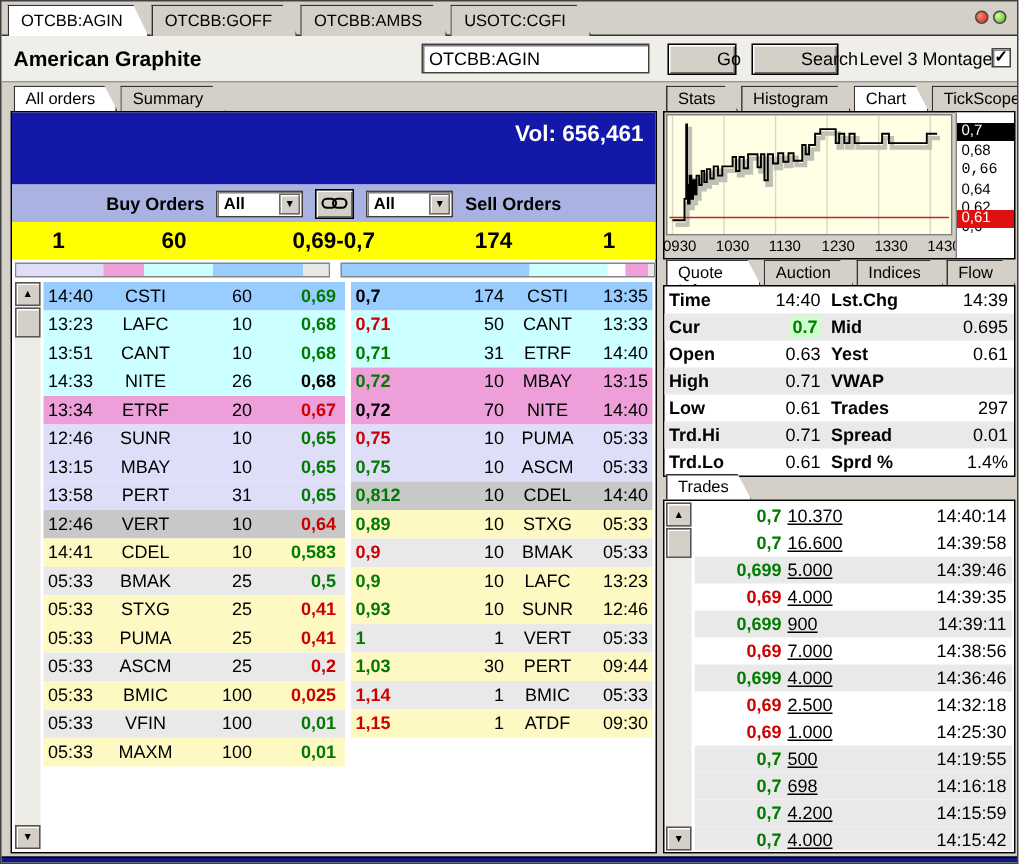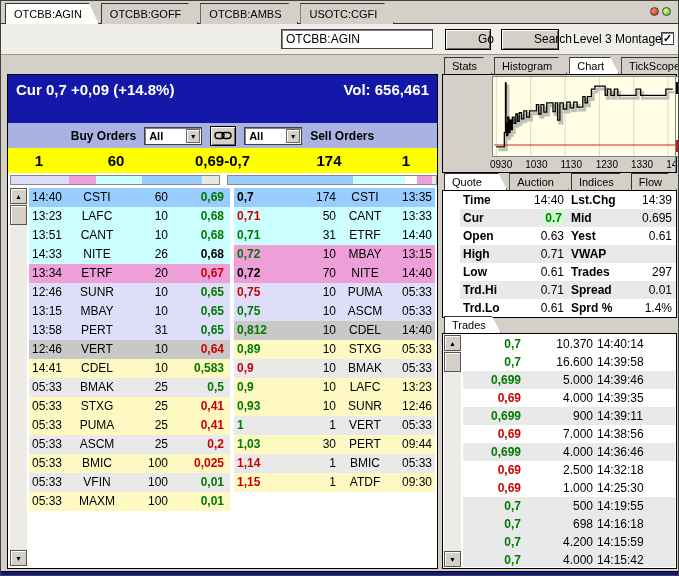--- a/index.html
+++ b/index.html
@@ -91,41 +91,41 @@
   .sellcol .mm{width:52px;text-align:center;} .sellcol .time{width:44px;text-align:right;}
   .bg-blue{background:var(--row-blue);} .bg-cyan{background:var(--row-cyan);}
   .bg-pink{background:var(--row-pink);} .bg-lav{background:var(--row-lavender);}
   .bg-sel{background:var(--row-selected);} .bg-alt{background:var(--row-alt);}
   .bg-white{background:#fef9c3;}
   .px-g{color:var(--green);} .px-r{color:var(--red);} .px-k{color:#000;}
   
   .rpanel{position:absolute;left:441px;top:73px;width:235px;height:495px;}
   .chartbox{position:absolute;left:0;top:0;width:235px;height:99px;border:1px solid #000;
        background:var(--win-bg);display:flex;}
-  .plotwrap{width:194px;position:relative;margin-left:48px;}
+  .plotwrap{width:194px;position:relative;}
   .plot{position:absolute;left:1px;top:1px;width:191px;height:81px;background:var(--chart-bg);
        border:1px solid #808080;}
   .xlabels{position:absolute;left:1px;top:84px;width:191px;height:13px;font-size:10px;}
   .xlabels span{position:absolute;top:0;}
   .ylab{position:relative;flex:1;background:#fff;border-left:1px solid #808080;font-size:10px;}
   .ychip{position:absolute;left:0;width:100%;height:12px;line-height:12px;padding-left:3px;}
   .ychip.cur{background:#000;color:#fff;z-index:2;}
   .ychip.prev{background:#DD1111;color:#fff;z-index:3;}
   .qbox{position:absolute;left:0;top:116px;width:235px;height:128px;border:1px solid #000;background:#fff;}
-  .qrow{display:flex;height:18px;line-height:18px;font-size:12px;margin-left:17px;}
+  .qrow{display:flex;height:18px;line-height:18px;font-size:12px;}
   .ql{font-weight:bold;padding-left:3px;} .qv{text-align:right;padding-right:4px;}
   .ql1{width:52px;} .qv1{width:56px;} .ql2{width:62px;} .qv2{flex:1;}
   .qhl{background:#CCFFCC;color:var(--green);font-weight:bold;padding:0 2px;}
   .tbox{position:absolute;left:0;top:259px;width:235px;height:236px;border:1px solid #000;background:#fff;}
   .tscroll{position:absolute;left:1px;top:1px;bottom:1px;width:17px;background:#EDEBE5;}
   .trows{position:absolute;left:20px;top:1px;right:1px;bottom:1px;overflow:hidden;}
   .trow{display:flex;height:18px;line-height:18px;font-size:12px;}
   .tpx{width:62px;text-align:right;font-weight:bold;padding-right:4px;}
-  .tsz{width:72px;text-align:right;padding-right:4px;}
-  .ttm{flex:1;padding-right:4px;}
+  .tsz{width:72px;padding-right:4px;text-decoration:underline;}
+  .ttm{flex:1;text-align:right;padding-right:4px;}
   .bstrip{position:absolute;left:0;right:0;bottom:0;height:4px;background:#101880;border-top:1px solid #000;}
 </style>
 </head>
 <body>
 
 <div class="win">
 
   <div class="toptabs" id="toptabs">
 
   <span class="ttab active">OTCBB:AGIN</span>
@@ -133,31 +133,36 @@
       <span class="ttab">OTCBB:AMBS</span>
       <span class="ttab">USOTC:CGFI</span>
     </div>
   <div class="dots">
     <span class="dot red"></span>
     <span class="dot green"></span>
   </div>
   <div class="tabline"></div>
 
   <div class="hdr">
+    <span class="title">American Graphite</span>
     <input class="syminput" value="OTCBB:AGIN" style="">
     <span class="btn go">Go</span>
     <span class="btn search">Search</span>
     <span class="lvl3">Level 3 Montage</span>
     <span class="chk">✓</span>
   </div>
 
+  <div class="smalltabs" id="ltabs" style="left:8px;top:56px;">
+
+  <span class="stab active">All orders</span>
+      <span class="stab">Summary</span>
+    </div>
 
   <div class="lpanel">
     <div class="navy">
-      <span class="cur">Cur 0,7 +0,09 (+14.8%)</span>
       <span class="vol">Vol: 656,461</span>
     </div>
     <div class="ctlrow">
       <span>Buy Orders</span>
       <span class="sel">
         <span>All</span>
         <span class="selarw">▼</span>
       </span>
       <span class="linkbtn">
         <svg width="18" height="11" viewBox="0 0 18 11">

